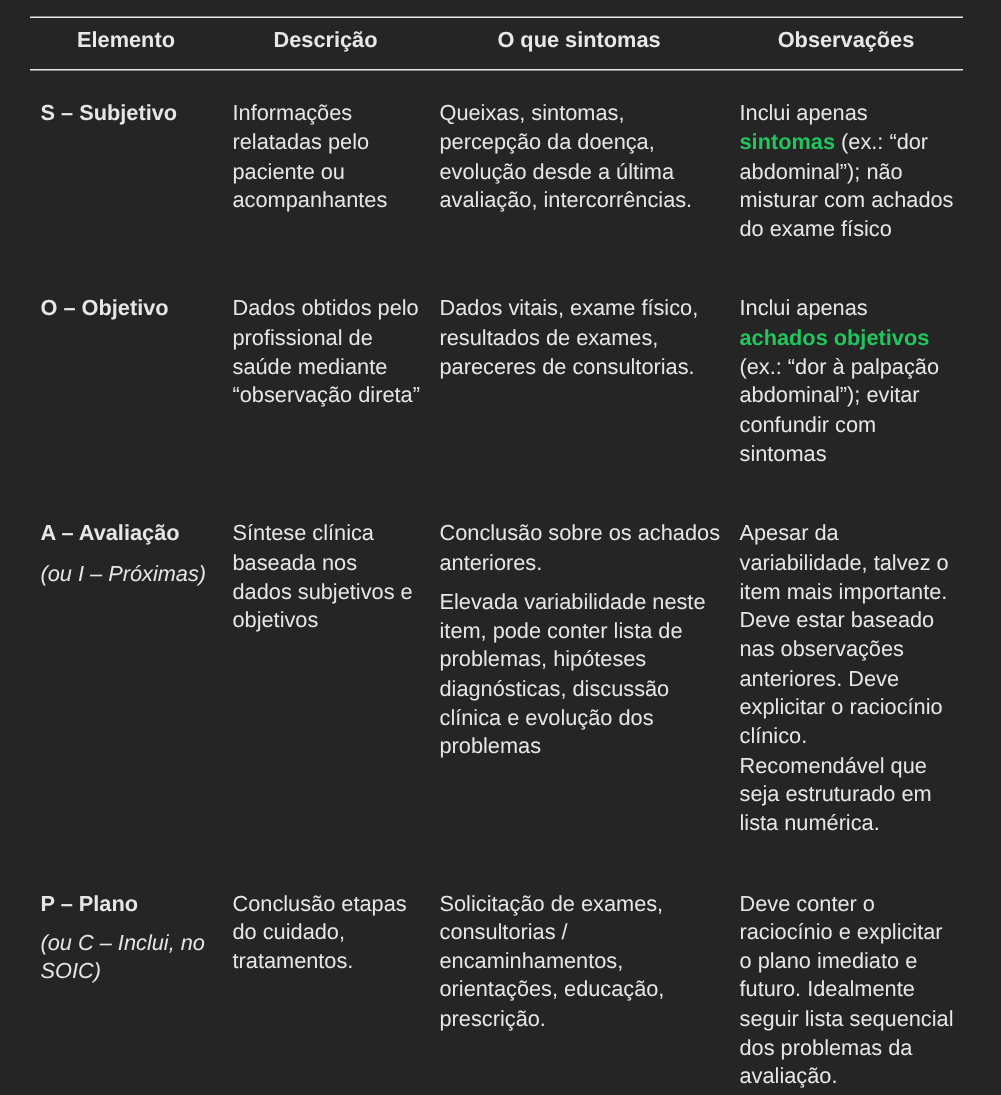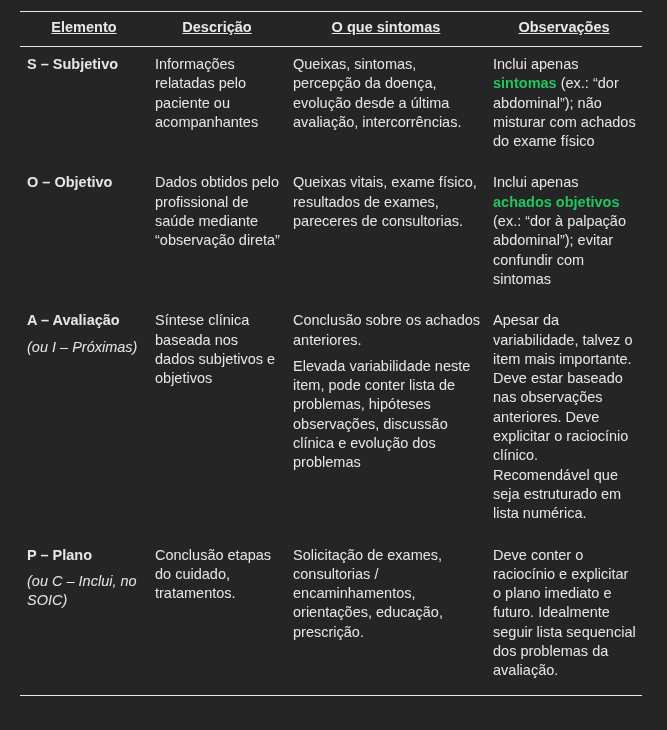--- a/index.html
+++ b/index.html
@@ -23,35 +23,34 @@
       width: 622px;
     }
     table {
       border-collapse: collapse;
       width: 622px;
       table-layout: fixed;
     }
     thead tr {
       border-top: 1.5px solid #e8e8e8;
       border-bottom: 1.5px solid #e8e8e8;
-      text-decoration: underline;
     }
     th {
       font-weight: bold;
       text-align: center;
       padding: 6px 6px 8px 6px;
       height: 20px;
       color: #e8e8e8;
     }
     tbody tr:last-child {
       border-bottom: 1.5px solid #e8e8e8;
     }
     td {
       vertical-align: top;
-      padding: 8px 6px 14px 7px;
+      padding: 20px 6px 14px 7px;
       text-align: left;
     }
     td.el {
       padding-left: 7px;
     }
     .el-name {
       font-weight: bold;
       display: block;
     }
     .el-sub {
@@ -98,34 +97,34 @@
         </td>
         <td><span>Inclui apenas </span><b>sintomas</b><span> (ex.: “dor abdominal”); não misturar com achados do exame físico</span></td>
       </tr>
 
       <tr>
         <td class="el">
           <span class="el-name">O – Objetivo</span>
         </td>
         <td>Dados obtidos pelo profissional de saúde mediante “observação direta”</td>
         <td>
-          <span class="para">Queixas vitais, exame físico, resultados de exames, pareceres de consultorias.</span>
+          <span class="para">Dados vitais, exame físico, resultados de exames, pareceres de consultorias.</span>
         </td>
         <td><span>Inclui apenas </span><b>achados objetivos</b><span> (ex.: “dor à palpação abdominal”); evitar confundir com sintomas</span></td>
       </tr>
 
       <tr>
         <td class="el">
           <span class="el-name">A – Avaliação</span>
           <span class="el-sub">(ou I – Próximas)</span>
         </td>
         <td>Síntese clínica baseada nos dados subjetivos e objetivos</td>
         <td>
           <span class="para">Conclusão sobre os achados anteriores.</span>
-          <span class="para">Elevada variabilidade neste item, pode conter lista de problemas, hipóteses observações, discussão clínica e evolução dos problemas</span>
+          <span class="para">Elevada variabilidade neste item, pode conter lista de problemas, hipóteses diagnósticas, discussão clínica e evolução dos problemas</span>
         </td>
         <td><span>Apesar da variabilidade, talvez o item mais importante. Deve estar baseado nas observações anteriores. Deve explicitar o raciocínio clínico. Recomendável que seja estruturado em lista numérica.</span></td>
       </tr>
 
       <tr>
         <td class="el">
           <span class="el-name">P – Plano</span>
           <span class="el-sub">(ou C – Inclui, no SOIC)</span>
         </td>
         <td>Conclusão etapas do cuidado, tratamentos.</td>

